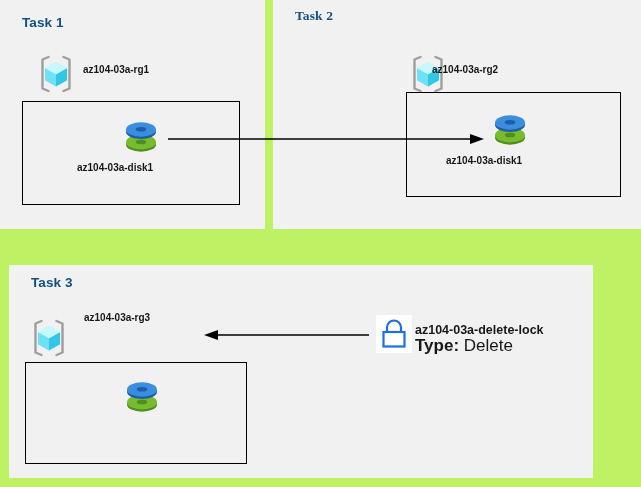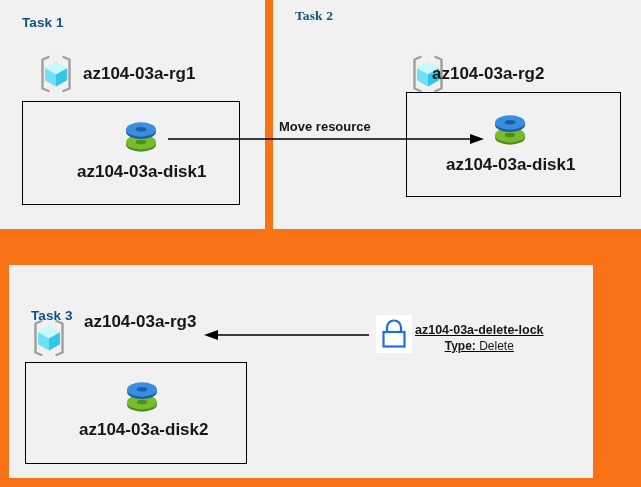--- a/index.html
+++ b/index.html
@@ -14,21 +14,21 @@
     overflow: hidden;
     font-family: "Liberation Sans", sans-serif;
     -webkit-font-smoothing: antialiased;
   }
 
   .canvas {
     position: absolute;
     left: 0; top: 0;
     width: 641px;
     height: 487px;
-    background: #f97316;
+    background: #bef264;
   }
 
   
   .panel {
     position: absolute;
     background: #f1f1f1;
   }
   #panel-task1 { left: 0px;   top: 0px;   width: 265px; height: 229px; }
   #panel-task2 { left: 273px; top: 0px;   width: 368px; height: 229px; }
   #panel-task3 { left: 9px;   top: 265px; width: 584px; height: 213px; }
@@ -36,21 +36,21 @@
   .panel-title {
     position: absolute;
     font-size: 13.5px;
     font-weight: bold;
     color: #12507e;
     letter-spacing: 0.1px;
     white-space: nowrap;
   }
   #title-task1 { left: 22px;  top: 15px; }
   #title-task2 { left: 295px; top: 8px; font-family: Liberation Serif, serif;  }
-  #title-task3 { left: 31px;  top: 275px; margin-top: 33px;}
+  #title-task3 { left: 31px;  top: 275px;}
 
   
   .inner-box {
     position: absolute;
     border: 1.6px solid #000000;
     background: transparent;
     box-sizing: border-box;
   }
   #box-rg1 { left: 22px;  top: 101px; width: 218px; height: 104px; }
   #box-rg2 { left: 406px; top: 92px;  width: 215px; height: 105px; }
@@ -81,21 +81,21 @@
     position: absolute;
     width: 36px;
     height: 38px;
     background: #ffffff;
   }
   #lock-icon-1 { left: 376px; top: 315px; }
 
   
   .label {
     position: absolute;
-    font-size: 17px;
+    font-size: 10px;
     font-weight: bold;
     color: #171717;
     white-space: nowrap;
   }
   #label-rg1   { left: 83px;  top: 64px;  }
   #label-disk1 { left: 77px;  top: 162px; }
   #label-rg2   { left: 432px; top: 64px;  }
   #label-disk2 { left: 446px; top: 155px; }
   #label-rg3   { left: 84px;  top: 312px; }
   #label-disk3 { left: 79px;  top: 420px; }
@@ -109,35 +109,33 @@
     color: #171717;
     white-space: nowrap;
   }
 
   
   #lock-text {
     position: absolute;
     left: 415px;
     top: 322px;
     white-space: nowrap;
-    text-decoration: underline;
   }
   #lock-name {
     display: block;
     font-size: 12.5px;
     font-weight: bold;
     color: #171717;
     line-height: 16px;
   }
   #lock-type-line {
     display: block;
-    font-size: 12px;
+    font-size: 17px;
     color: #171717;
     line-height: 16px;
-    text-align: center;
   }
   #lock-type-key { font-weight: bold; }
   #lock-type-val { font-weight: normal; }
 
   
   .arrow {
     position: absolute;
   }
   #arrow-move   { left: 168px; top: 128px; width: 316px; height: 22px; }
   #arrow-lock   { left: 204px; top: 324px; width: 165px; height: 22px; }
@@ -206,21 +204,20 @@
     </svg>
   </div>
   <div class="label" id="label-disk2">az104-03a-disk1</div>
 
   <div class="arrow" id="arrow-move">
     <svg viewBox="0 0 316 22" width="316" height="22" xmlns="http://www.w3.org/2000/svg">
       <line x1="0" y1="11" x2="304" y2="11" stroke="#000000" stroke-width="1.5"></line>
       <polygon points="316,11 302,6 302,16" fill="#000000"></polygon>
     </svg>
   </div>
-  <div id="label-move">Move resource</div>
 
   <div class="panel" id="panel-task3"></div>
   <div class="panel-title" id="title-task3">Task 3</div>
 
   <div class="rg-icon" id="rg-icon-3">
     <svg viewBox="0 0 40 40" width="40" height="40" xmlns="http://www.w3.org/2000/svg">
       <path d="M12.5 3 L6.5 5.5 L6.5 34.5 L12.5 37" fill="none" stroke="#9e9e9e" stroke-width="2.4" stroke-linecap="round" stroke-linejoin="round"></path>
       <path d="M27.5 3 L33.5 5.5 L33.5 34.5 L27.5 37" fill="none" stroke="#9e9e9e" stroke-width="2.4" stroke-linecap="round" stroke-linejoin="round"></path>
       <polygon points="20,8 31,14.2 31,26.2 20,32.4 9,26.2 9,14.2" fill="#9cf0ff"></polygon>
       <polygon points="20,8 31,14.2 20,20.4 9,14.2" fill="#c8f8ff"></polygon>
@@ -235,21 +232,20 @@
   <div class="disk-icon" id="disk-icon-3">
     <svg viewBox="0 0 46 46" width="46" height="46" xmlns="http://www.w3.org/2000/svg">
       <ellipse cx="23" cy="32.5" rx="15" ry="7.2" fill="#4f8d1e"></ellipse>
       <ellipse cx="23" cy="30.2" rx="15" ry="7.2" fill="#76bc2d"></ellipse>
       <ellipse cx="23" cy="30.0" rx="5.2" ry="2.3" fill="#4f8d1e"></ellipse>
       <ellipse cx="23" cy="19.8" rx="15" ry="7.2" fill="#1c5ea8"></ellipse>
       <ellipse cx="23" cy="17.5" rx="15" ry="7.2" fill="#3b8ede"></ellipse>
       <ellipse cx="23" cy="17.3" rx="5.2" ry="2.3" fill="#1c5ea8"></ellipse>
     </svg>
   </div>
-  <div class="label" id="label-disk3">az104-03a-disk2</div>
 
   <div class="arrow" id="arrow-lock">
     <svg viewBox="0 0 165 22" width="165" height="22" xmlns="http://www.w3.org/2000/svg">
       <line x1="12" y1="11" x2="165" y2="11" stroke="#000000" stroke-width="1.5"></line>
       <polygon points="0,11 14,6 14,16" fill="#000000"></polygon>
     </svg>
   </div>
 
   <div class="lock-icon" id="lock-icon-1">
     <svg viewBox="0 0 36 38" width="36" height="38" xmlns="http://www.w3.org/2000/svg">

